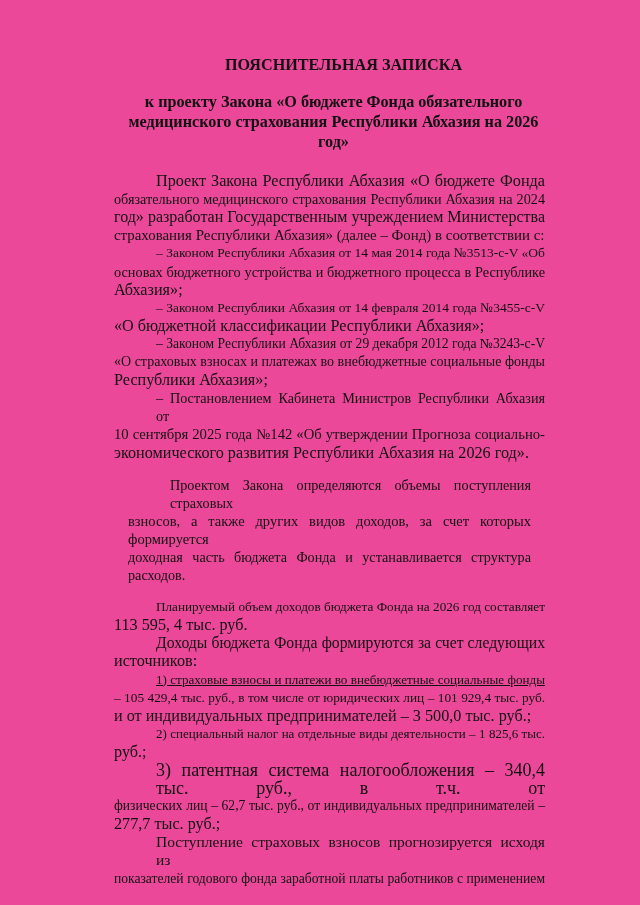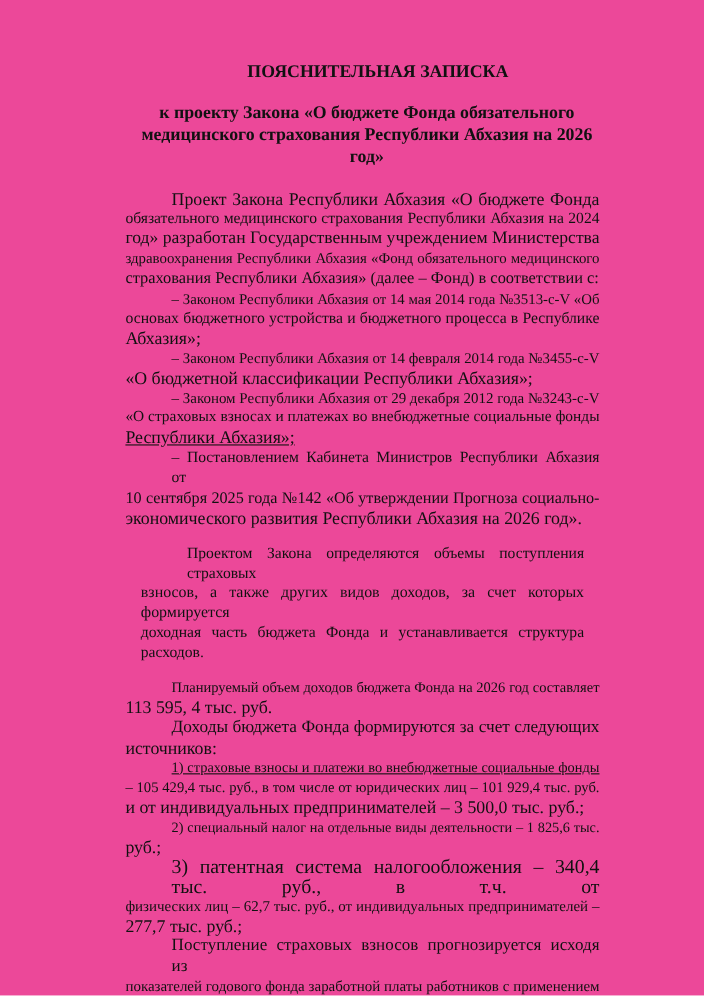--- a/index.html
+++ b/index.html
@@ -57,36 +57,35 @@
     <div class="title">ПОЯСНИТЕЛЬНАЯ ЗАПИСКА</div>
     <div class="subtitle">
       <span>к проекту Закона «О бюджете Фонда обязательного</span>
       <span>медицинского страхования Республики Абхазия на 2026 год»</span>
     </div>
     <div id="body-text">
         <div style="margin: 0px;">
           <div style="text-align: justify; text-align-last: justify; white-space: normal; overflow: visible; padding-left: 42px; word-spacing: 0px;">Проект Закона Республики Абхазия «О бюджете Фонда</div>
           <div style="text-align: justify; text-align-last: justify; white-space: normal; overflow: visible; word-spacing: 0px; font-size: 14.2px;">обязательного медицинского страхования Республики Абхазия на 2024</div>
           <div style="text-align: justify; text-align-last: justify; white-space: normal; overflow: visible; word-spacing: 0px; font-size: 16px;">год» разработан Государственным учреждением Министерства</div>
-          <div style="text-align: justify; text-align-last: justify; white-space: normal; overflow: visible; word-spacing: 0px; font-size: 13.5px;">здравоохранения Республики Абхазия «Фонд обязательного медицинского</div>
           <div style="text-align: justify; text-align-last: left; white-space: normal; overflow: visible; word-spacing: 0px; font-size: 14.9px;">страхования Республики Абхазия» (далее – Фонд) в соответствии с:</div>
         </div>
         <div style="margin: 0px;">
           <div style="text-align: justify; text-align-last: justify; white-space: normal; overflow: visible; padding-left: 42px; word-spacing: 0px; font-size: 13.5px;">– Законом Республики Абхазия от 14 мая 2014 года №3513-с-V «Об</div>
           <div style="text-align: justify; text-align-last: justify; white-space: normal; overflow: visible; word-spacing: 0px; font-size: 14.3px;">основах бюджетного устройства и бюджетного процесса в Республике</div>
           <div style="text-align: justify; text-align-last: left; white-space: normal; overflow: visible; word-spacing: 0px;">Абхазия»;</div>
         </div>
         <div style="margin: 0px;">
           <div style="text-align: justify; text-align-last: justify; white-space: normal; overflow: visible; padding-left: 42px; word-spacing: 0px; font-size: 13.5px;">– Законом Республики Абхазия от 14 февраля 2014 года №3455-с-V</div>
           <div style="text-align: justify; text-align-last: left; white-space: normal; overflow: visible; word-spacing: 0px;">«О бюджетной классификации Республики Абхазия»;</div>
         </div>
         <div style="margin: 0px;">
           <div style="text-align: justify; text-align-last: justify; white-space: normal; overflow: visible; padding-left: 42px; word-spacing: 0px; font-size: 13.6px;">– Законом Республики Абхазия от 29 декабря 2012 года №3243-с-V</div>
           <div style="text-align: justify; text-align-last: justify; white-space: normal; overflow: visible; word-spacing: 0px; font-size: 14px;">«О страховых взносах и платежах во внебюджетные социальные фонды</div>
-          <div style="text-align: justify; text-align-last: left; white-space: normal; overflow: visible; word-spacing: 0px; text-decoration: underline;">Республики Абхазия»;</div>
+          <div style="text-align: justify; text-align-last: left; white-space: normal; overflow: visible; word-spacing: 0px;">Республики Абхазия»;</div>
         </div>
         <div style="margin: 0px;">
           <div style="text-align: justify; text-align-last: justify; white-space: normal; overflow: visible; padding-left: 42px; word-spacing: 0px; font-size: 14.2px;">– Постановлением Кабинета Министров Республики Абхазия от</div>
           <div style="text-align: justify; text-align-last: justify; white-space: normal; overflow: visible; word-spacing: 0px; font-size: 14.7px;">10 сентября 2025 года №142 «Об утверждении Прогноза социально-</div>
           <div style="text-align: justify; text-align-last: left; white-space: normal; overflow: visible; word-spacing: 0px;">экономического развития Республики Абхазия на 2026 год».</div>
         </div>
         <div style="margin: 14px;">
           <div style="text-align: justify; text-align-last: justify; white-space: normal; overflow: visible; padding-left: 42px; word-spacing: 0px; font-size: 14.2px;">Проектом Закона определяются объемы поступления страховых</div>
           <div style="text-align: justify; text-align-last: justify; white-space: normal; overflow: visible; word-spacing: 0px; font-size: 14.5px;">взносов, а также других видов доходов, за счет которых формируется</div>
           <div style="text-align: justify; text-align-last: left; white-space: normal; overflow: visible; word-spacing: 0px; font-size: 14.2px;">доходная часть бюджета Фонда и устанавливается структура расходов.</div>

